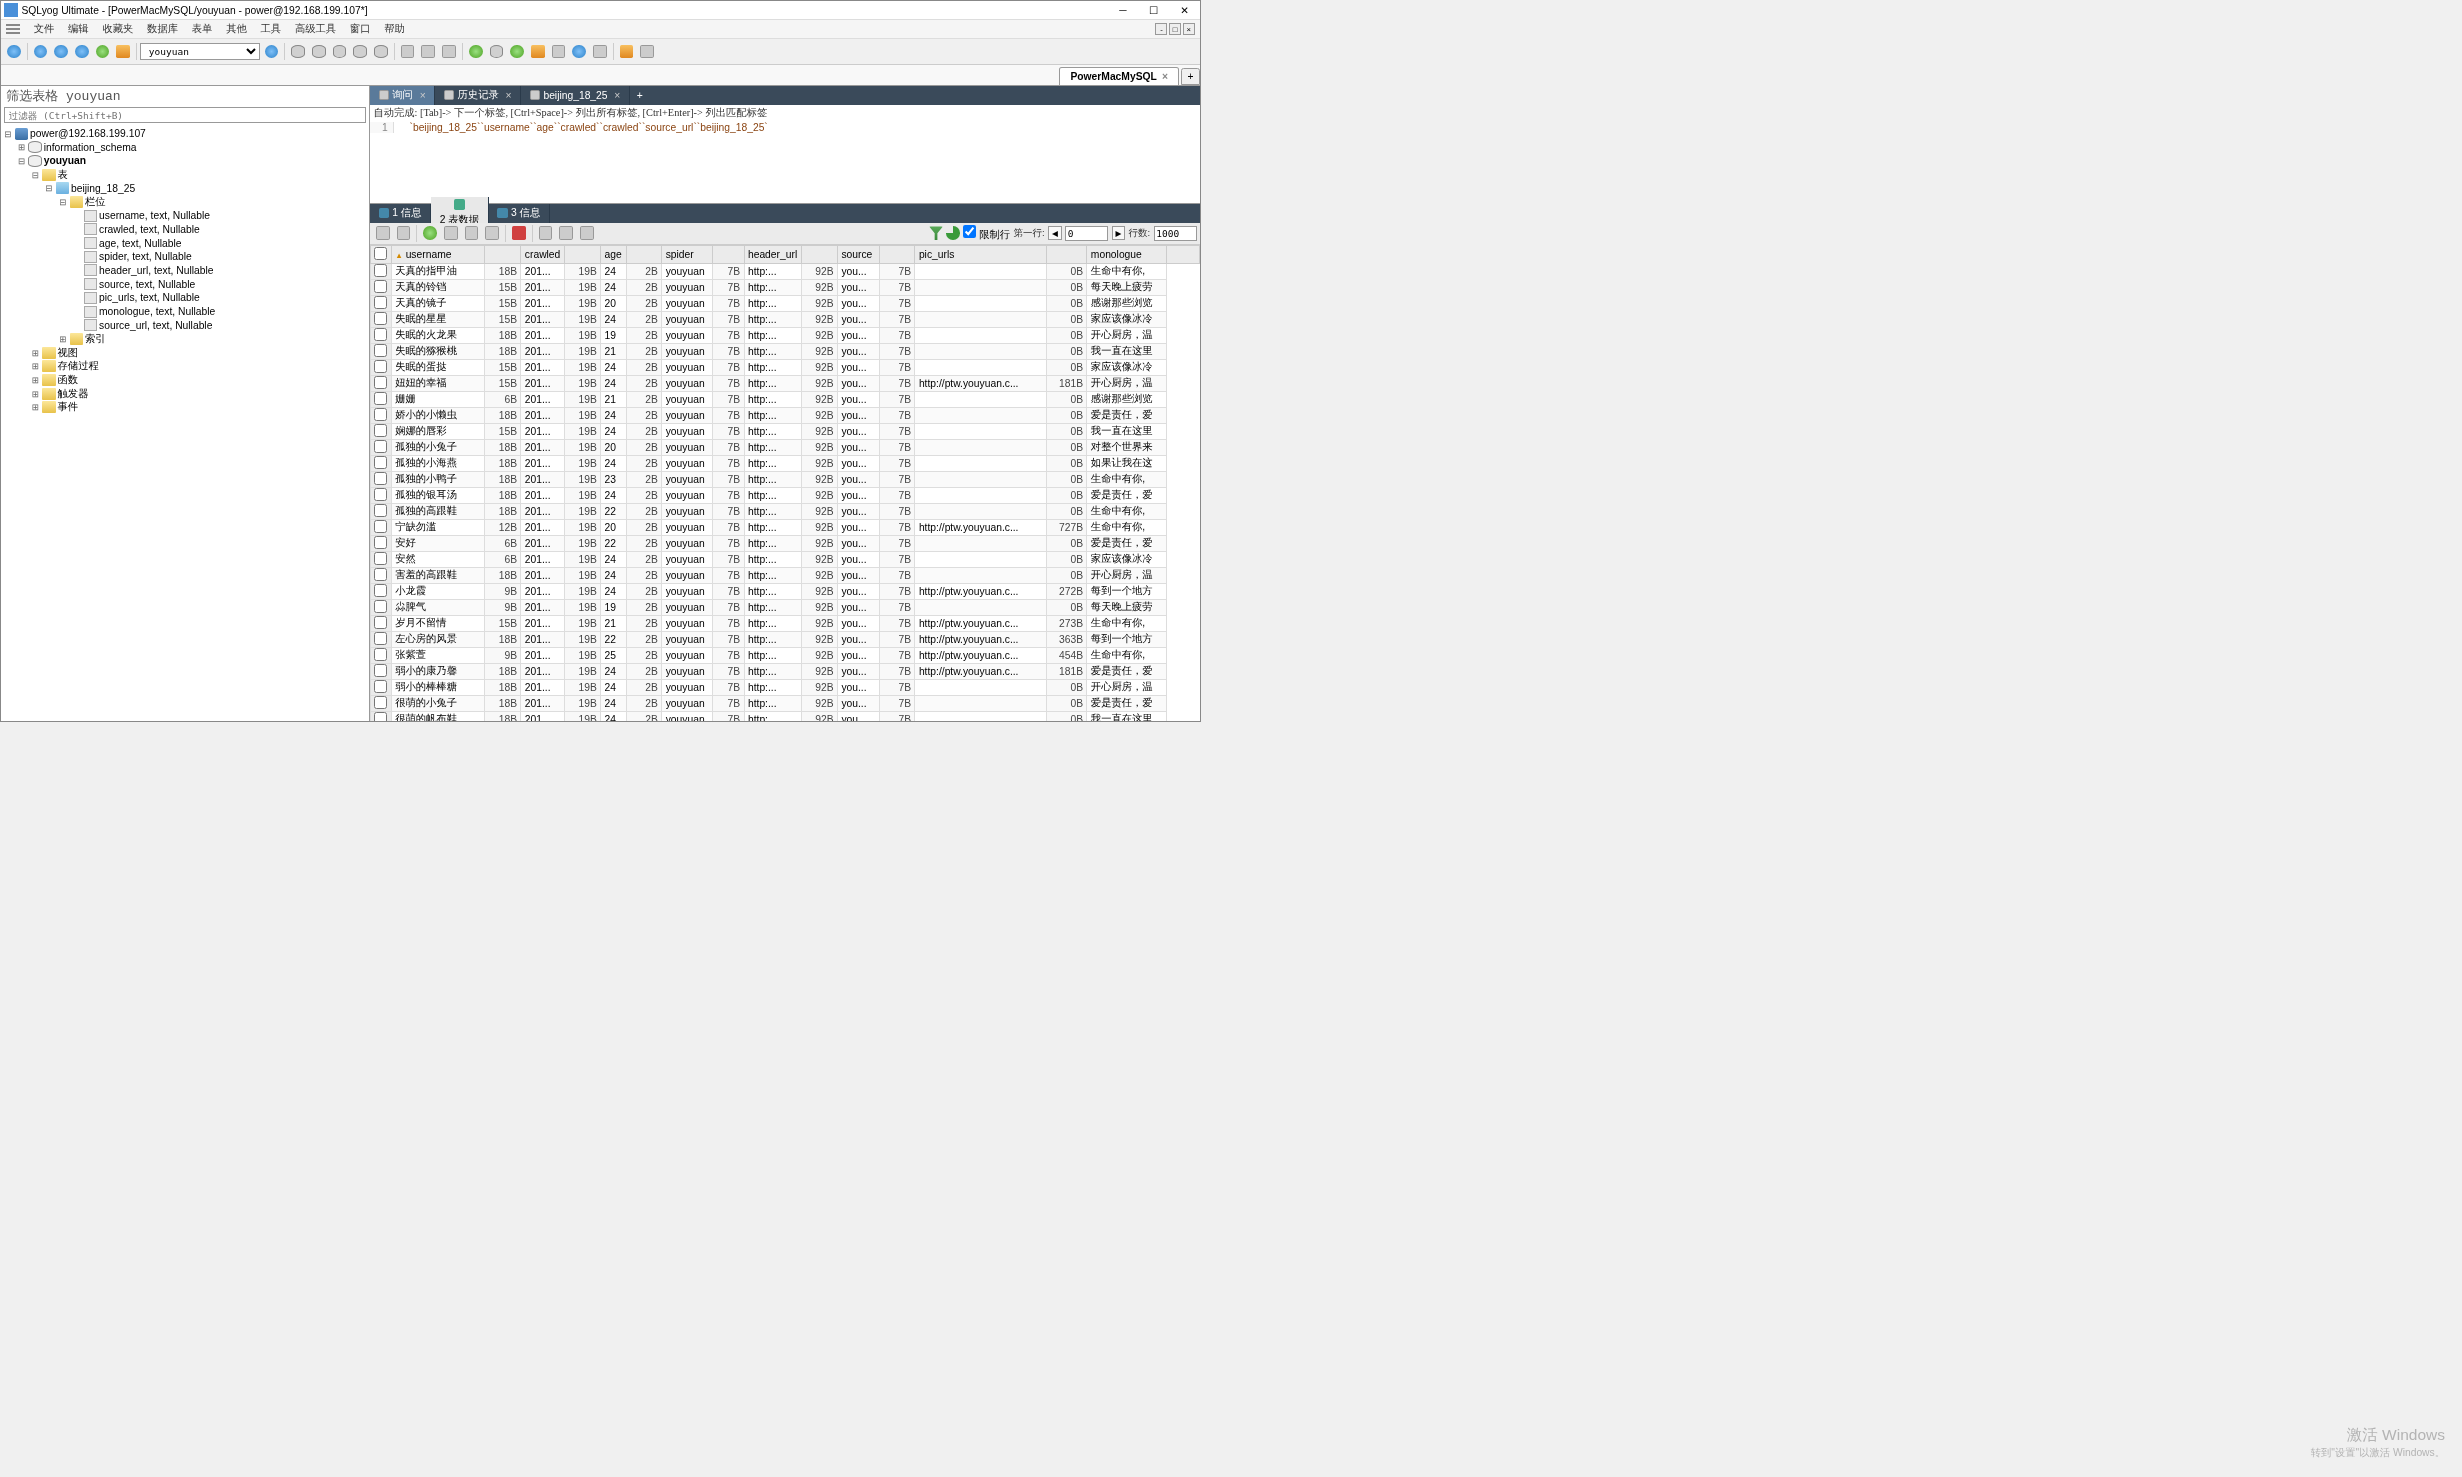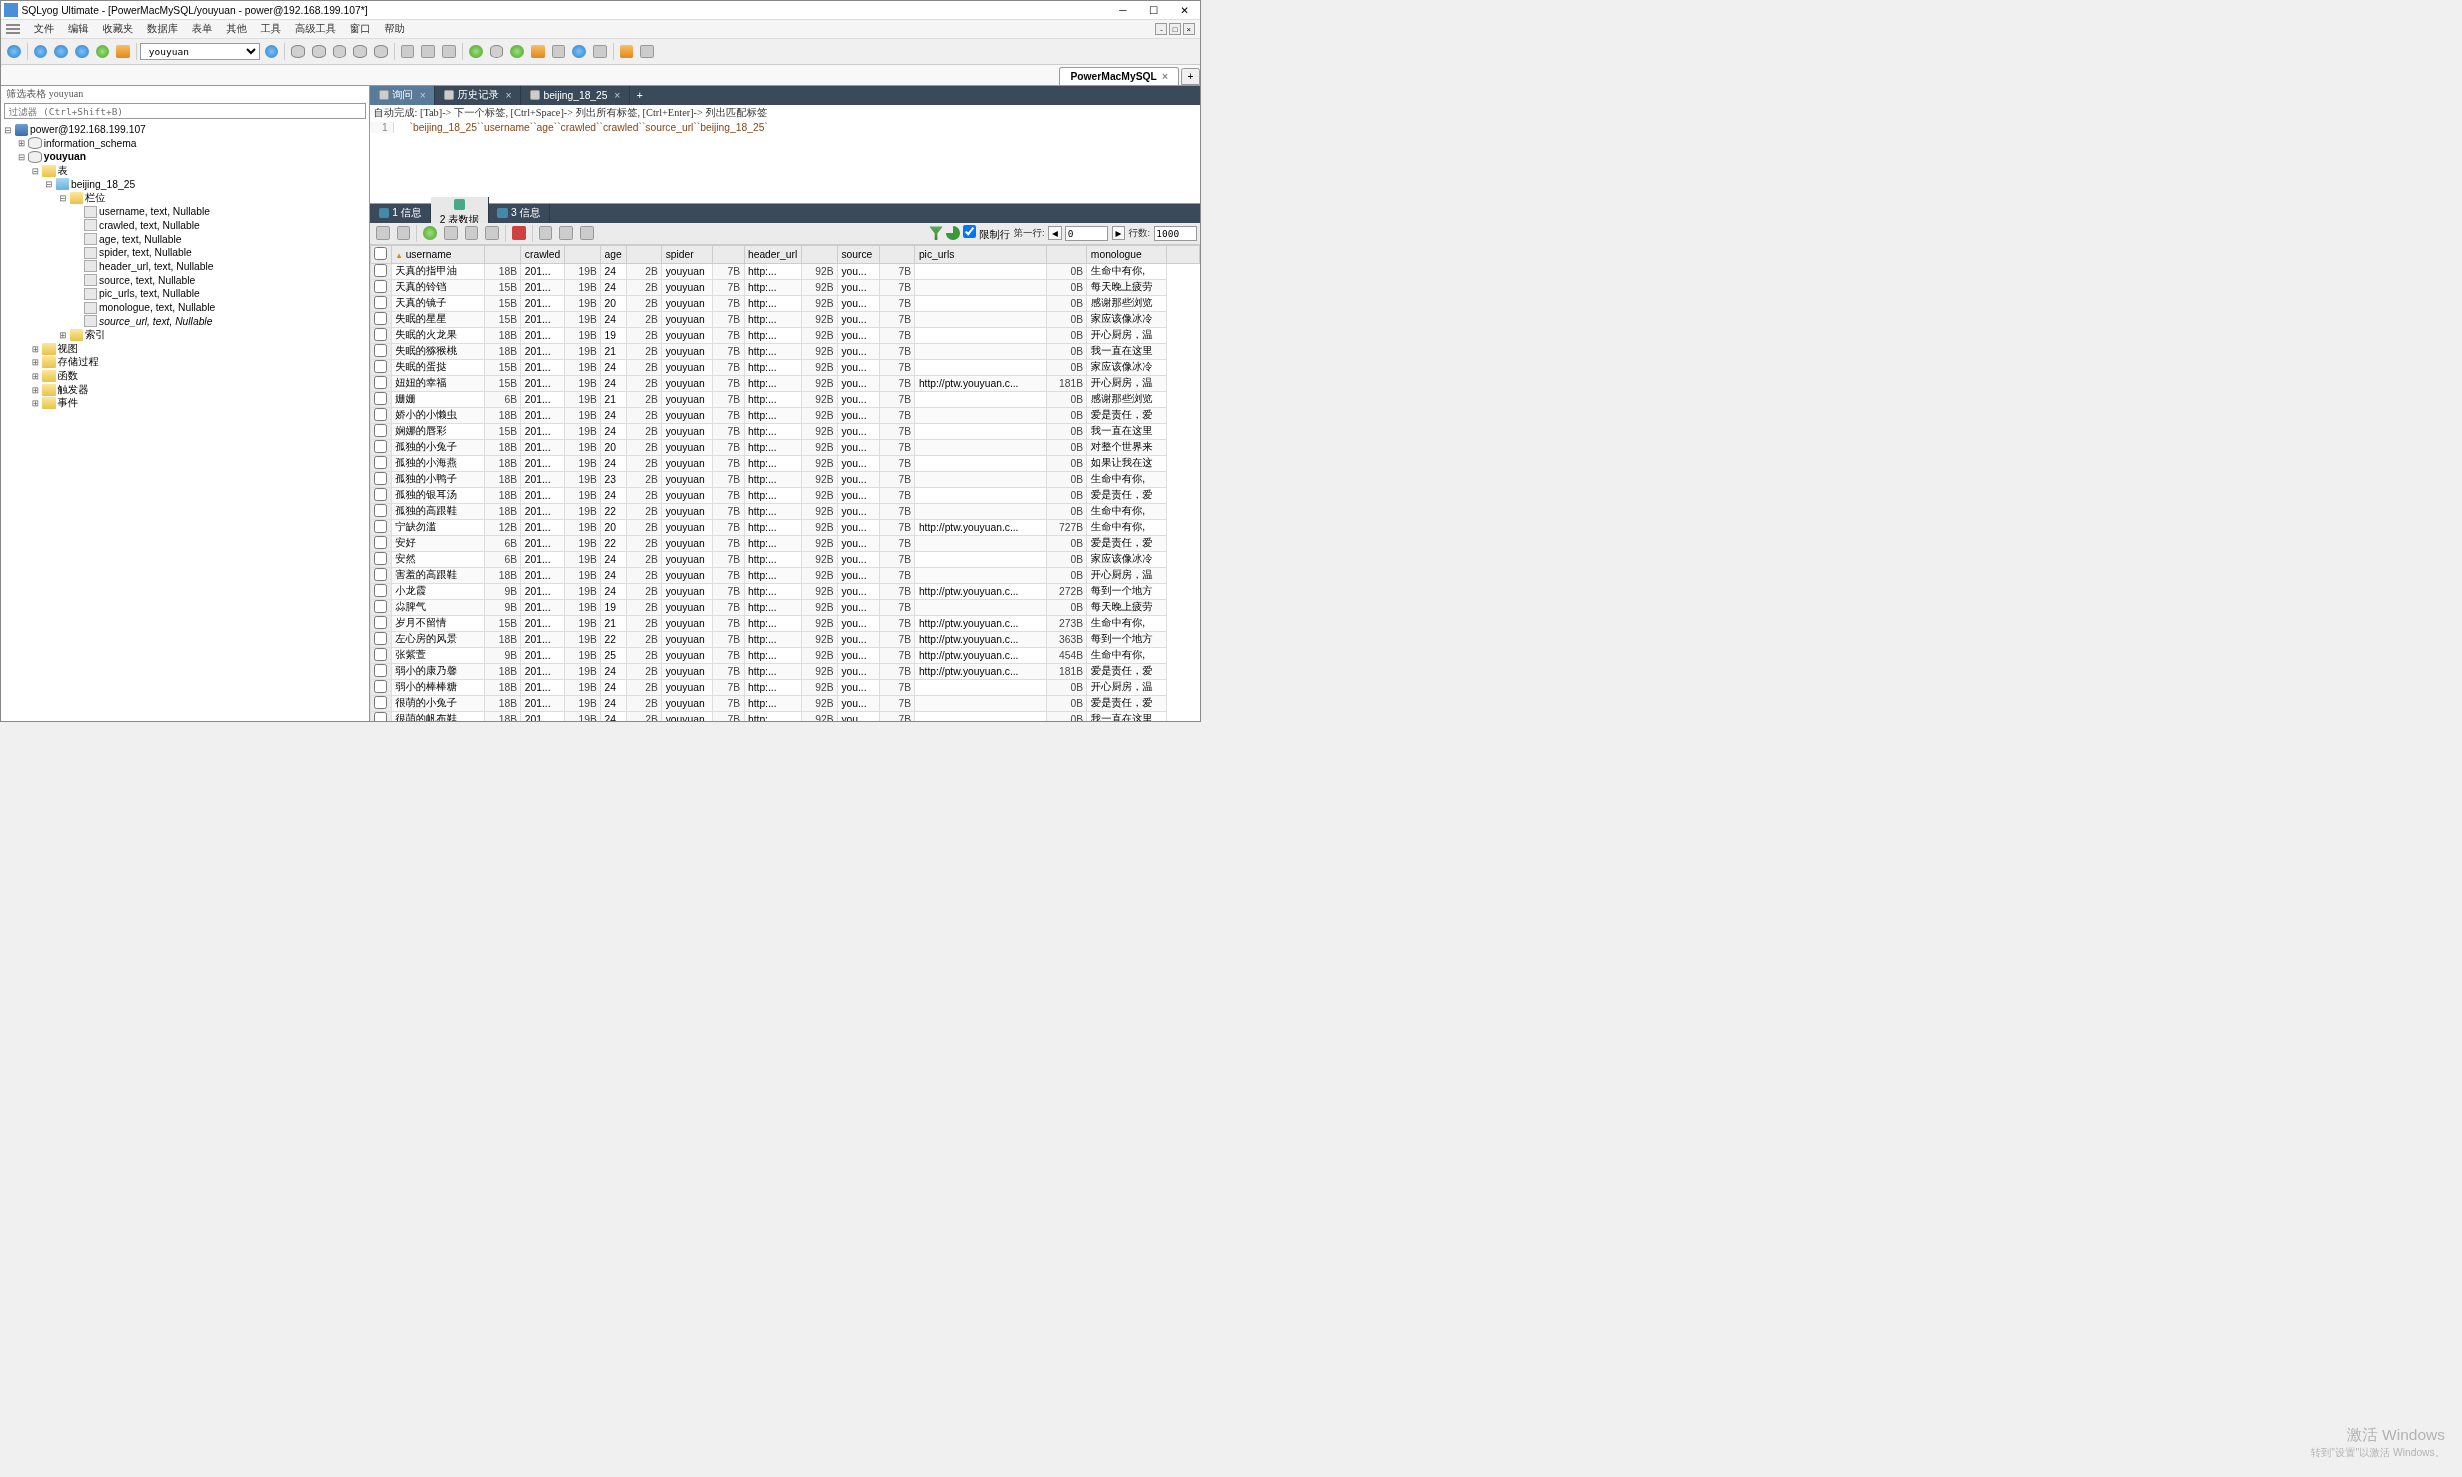--- a/index.html
+++ b/index.html
@@ -31,21 +31,21 @@
 .conntabs { height: 20.6px; background: #f8f8f8; display: flex; align-items: flex-end; padding-left: 3.4px; border-bottom: 0.9px solid #999; justify-content: flex-end; }
 .conntab { padding: 2.6px 10.3px; background: #fff; border: 0.9px solid #999; border-bottom: none; border-radius: 2.6px 2.6px 0 0; font-weight: bold; cursor: pointer; display: flex; align-items: center; gap: 5.2px; }
 .conntab-close { color: #888; cursor: pointer; }
 .conntab-add { width: 19px; height: 17px; border: 0.9px solid #999; margin-left: 1.7px; display: flex; align-items: center; justify-content: center; cursor: pointer; background: #f0f0f0; border-radius: 2.6px 2.6px 0 0; }
 
 
 .main { flex: 1; display: flex; overflow: hidden; }
 
 
 .left-panel { width: 369px; display: flex; flex-direction: column; border-right: 0.9px solid #999; background: #fff; }
-.filter-label { padding: 1.7px 5.2px; color: #555; font-family: Liberation Serif, serif; font-size: 10px; }
+.filter-label { padding: 1.7px 5.2px; color: #555; font-family: Liberation Mono, monospace; font-size: 13px; }
 .filter-input { margin: 0 3.4px 1.7px; border: 0.9px solid #999; padding: 1.7px 3.4px; font-family: monospace; font-size: 9.5px; color: #888; }
 .tree { flex: 1; overflow: auto; padding: 1.7px; font-family: "Courier New", monospace; font-size: 10.3px; }
 .tree-node { display: flex; align-items: center; height: 13.7px; white-space: nowrap; cursor: pointer; }
 .tree-toggle { width: 10.3px; text-align: center; color: #666; cursor: pointer; font-size: 8.6px; }
 .tree-icon { width: 13.7px; height: 12px; margin: 0 1.7px; display: inline-block; }
 .ico-server { background: linear-gradient(#6a9ed4, #3a6ea4); border-radius: 1.7px; }
 .ico-db { background: #f0f0f0; border: 0.9px solid #888; border-radius: 50% / 30%; }
 .ico-folder { background: linear-gradient(#fce79a, #e8c24a); border-radius: 0.9px; }
 .ico-table { background: linear-gradient(#a8d8f0, #6ab0e0); border-radius: 0.9px; }
 .ico-col { background: #e8e8e8; border: 0.9px solid #aaa; }
@@ -307,21 +307,21 @@
           <div class="tree-node" style="padding-left: 69px;">
             <span class="tree-toggle"></span>
             <span class="tree-icon ico-col"></span>
             <span class="">pic_urls, text, Nullable</span>
           </div>
           <div class="tree-node" style="padding-left: 69px;">
             <span class="tree-toggle"></span>
             <span class="tree-icon ico-col"></span>
             <span class="">monologue, text, Nullable</span>
           </div>
-          <div class="tree-node" style="padding-left: 69px; font-style: italic;">
+          <div class="tree-node" style="padding-left: 69px;">
             <span class="tree-toggle"></span>
             <span class="tree-icon ico-col"></span>
             <span class="">source_url, text, Nullable</span>
           </div>
           <div class="tree-node" style="padding-left: 55px;">
             <span class="tree-toggle">⊞</span>
             <span class="tree-icon ico-folder"></span>
             <span class="">索引</span>
           </div>
           <div class="tree-node" style="padding-left: 27.5px;">

